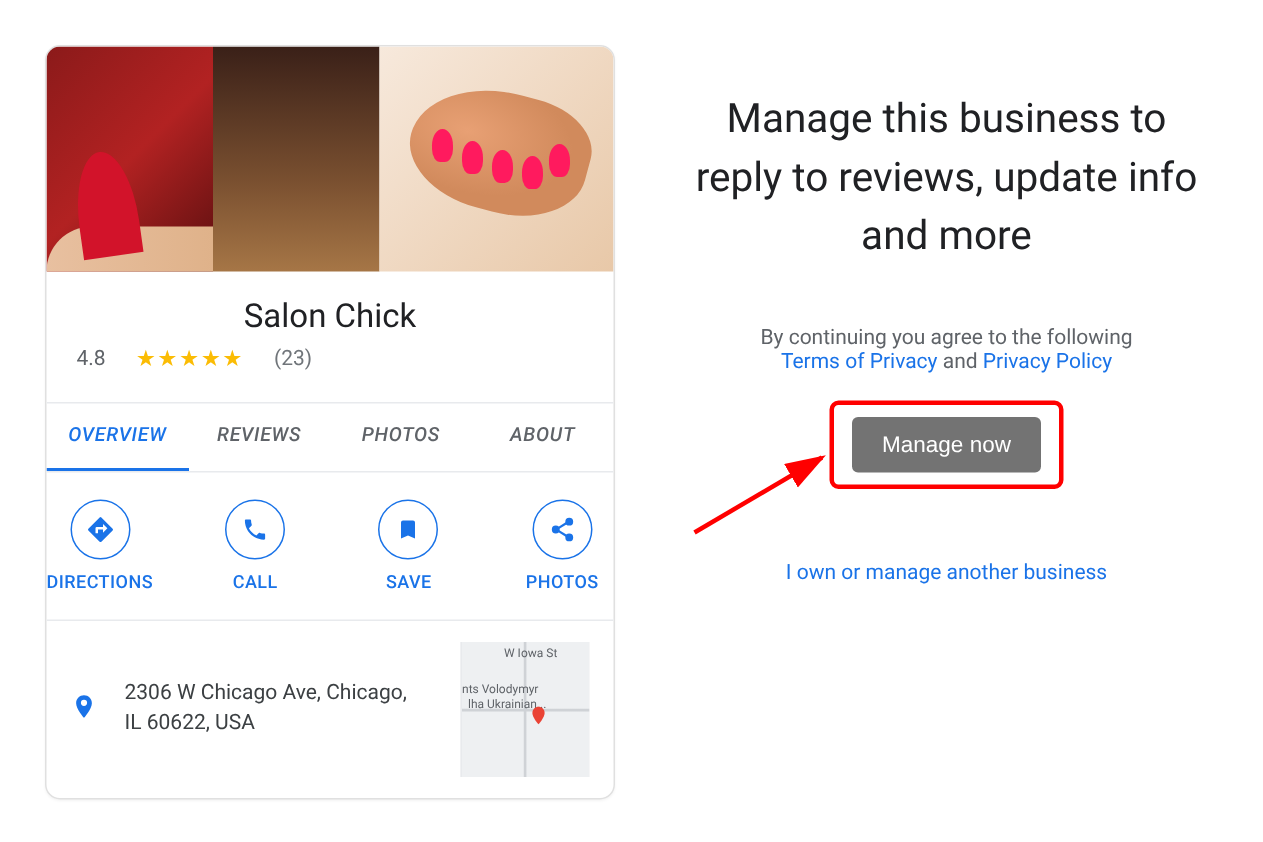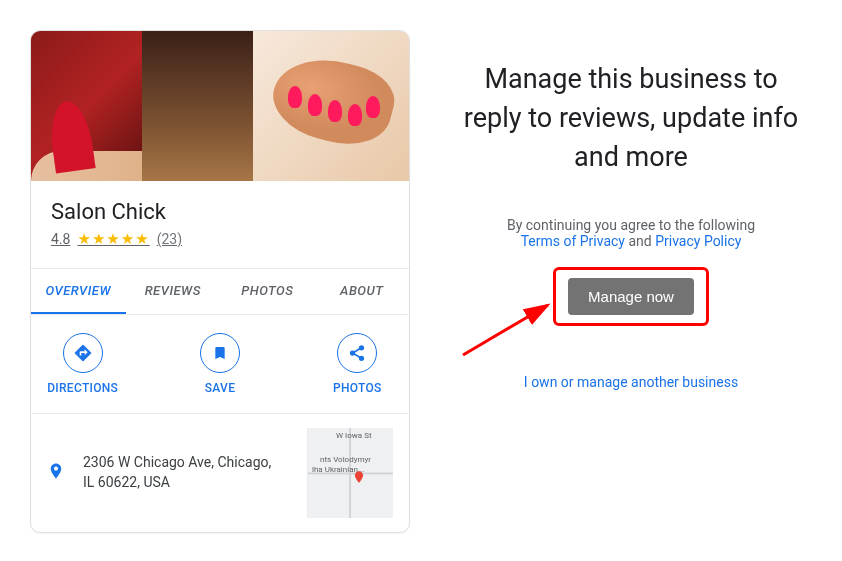--- a/index.html
+++ b/index.html
@@ -57,23 +57,23 @@
     border-radius: 50% 50% 40% 40%;
     box-shadow: 20px 8px 0 #ff1a5e, 40px 14px 0 #ff1a5e, 60px 18px 0 #ff1a5e, 78px 10px 0 #ff1a5e;
   }
   .photo-bottom {
     position: absolute;
     bottom: -30px; left: 0;
     width: 190px; height: 60px;
     background: linear-gradient(90deg, #e8c0a0 0%, #d9a87a 100%);
     border-radius: 30px 60px 0 0;
   }
-  .info { padding: 18px 20px 14px 20px; }
+  .info { padding: 18px 20px 14px 20px; text-align: center; }
   .biz-name { font-size: 22px; font-weight: 400; color: #202124; margin-bottom: 6px; }
-  .rating-row { display: flex; align-items: center; gap: 7px; font-size: 14px; color: #5f6368; margin-bottom: 6px; text-decoration: underline; }
+  .rating-row { display: flex; align-items: center; gap: 20px; font-size: 14px; color: #5f6368; margin-bottom: 6px; }
   .rating-val { color: #5f6368; }
   .stars { color: #fbbc04; letter-spacing: 1px; font-size: 15px; }
   .rev-count { color: #70757a; }
   .address { font-size: 14px; color: #5f6368; }
   .tabs {
     display: flex;
     border-top: 1px solid #e8eaed;
     border-bottom: 1px solid #e8eaed;
   }
   .tab {
@@ -224,20 +224,28 @@
       <div class="action">
         <div class="action-circle">
           <svg width="20" height="20" viewBox="0 0 24 24" fill="#1a73e8">
               <path d="M21.7 11.3l-9-9a1 1 0 00-1.4 0l-9 9a1 1 0 000 1.4l9 9a1 1 0 001.4 0l9-9a1 1 0 000-1.4zM14 14.5V12h-4v3H8v-4a1 1 0 011-1h5V7.5l3.5 3.5L14 14.5z"></path>
             </svg>
         </div>
         <span class="action-label">DIRECTIONS</span>
       </div>
       <div class="action">
         <div class="action-circle">
+          <svg width="18" height="18" viewBox="0 0 24 24" fill="#1a73e8">
+              <path d="M6.6 10.8c1.4 2.8 3.8 5.1 6.6 6.6l2.2-2.2c.3-.3.7-.4 1-.2 1.1.4 2.4.6 3.6.6.6 0 1 .4 1 1V20c0 .6-.4 1-1 1C10.6 21 3 13.4 3 4c0-.6.4-1 1-1h3.5c.6 0 1 .4 1 1 0 1.2.2 2.5.6 3.6.1.3 0 .7-.2 1l-2.3 2.2z"></path>
+            </svg>
+        </div>
+        <span class="action-label">CALL</span>
+      </div>
+      <div class="action">
+        <div class="action-circle">
           <svg width="16" height="18" viewBox="0 0 24 24" fill="#1a73e8">
               <path d="M17 3H7a2 2 0 00-2 2v16l7-3 7 3V5a2 2 0 00-2-2z"></path>
             </svg>
         </div>
         <span class="action-label">SAVE</span>
       </div>
       <div class="action">
         <div class="action-circle">
           <svg width="18" height="18" viewBox="0 0 24 24" fill="none" stroke="#1a73e8" stroke-width="2">
               <circle cx="18" cy="5" r="2.5" fill="#1a73e8"></circle>
@@ -256,21 +264,21 @@
         <svg width="18" height="22" viewBox="0 0 24 24" fill="#1a73e8">
             <path d="M12 2C8.1 2 5 5.1 5 9c0 5.2 7 13 7 13s7-7.8 7-13c0-3.9-3.1-7-7-7zm0 9.5A2.5 2.5 0 1112 6a2.5 2.5 0 010 5.5z"></path>
           </svg>
       </span>
       <div class="addr-text">
         <span>2306 W Chicago Ave, Chicago,</span><br>
         <span>IL 60622, USA</span>
       </div>
       <div class="minimap">
         <span class="minimap-label" style="top:4px;left:28px">W Iowa St</span>
-        <span class="minimap-label" style="top:28px;left:12px">nts Volodymyr</span>
+        <span class="minimap-label" style="top:28px;left:0">nts Volodymyr</span>
         <span class="minimap-label" style="top:38px;left:4px">lha Ukrainian...</span>
         <span class="minimap-marker">
           <svg width="14" height="18" viewBox="0 0 24 24" fill="#ea4335">
               <path d="M12 2C8.1 2 5 5.1 5 9c0 5.2 7 13 7 13s7-7.8 7-13c0-3.9-3.1-7-7-7z"></path>
             </svg>
         </span>
       </div>
     </div>
   </div>
 

